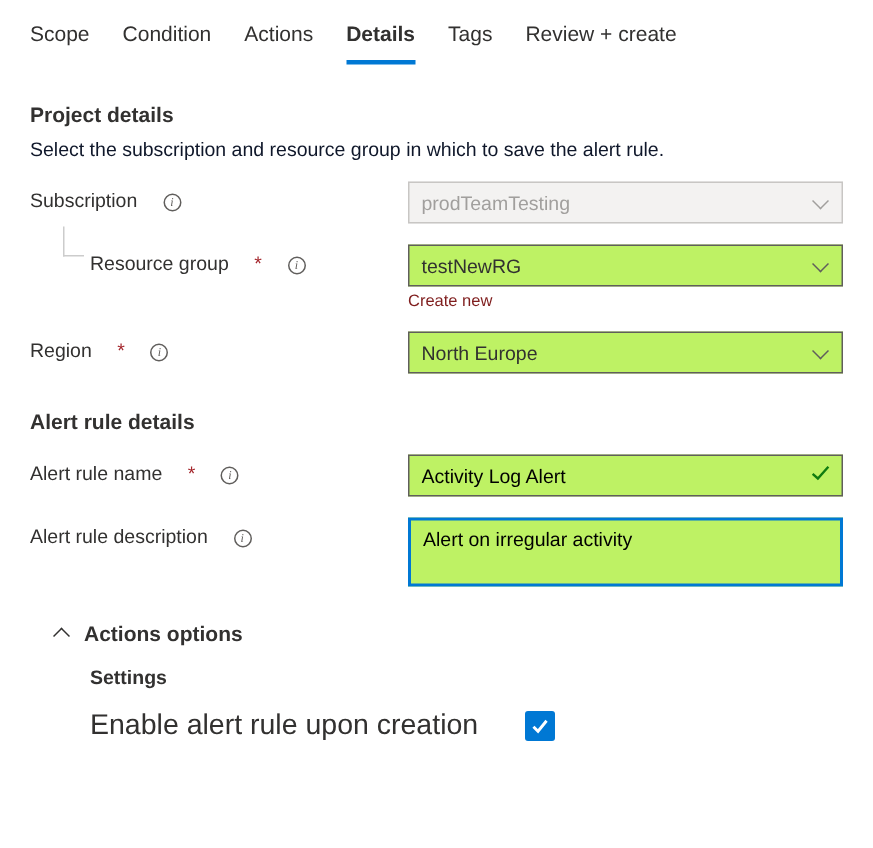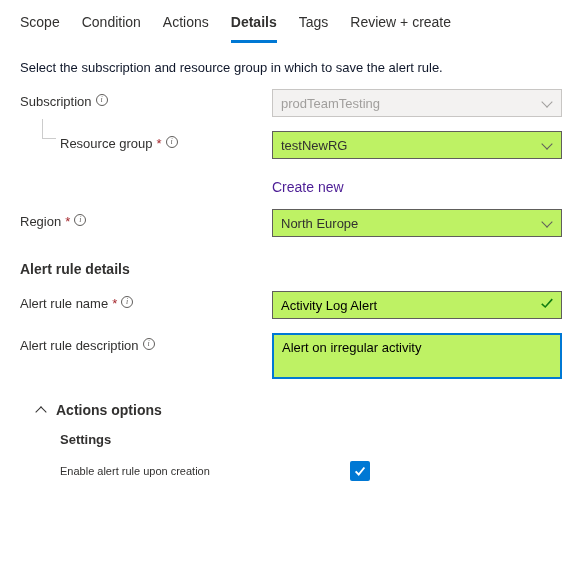--- a/index.html
+++ b/index.html
@@ -51,22 +51,22 @@
     left: 22px;
     top: -12px;
     width: 14px;
     height: 20px;
     border-left: 1px solid #ccc;
     border-bottom: 1px solid #ccc;
   }
   .label-col {
     width: 252px;
     display: flex;
-    align-items: flex-start;
-    gap: 4px;
+    align-items: flex-end;
+    gap: 17px;
     padding-top: 5px;
     font-size: 13px;
   }
   .field-col { flex: 1; }
   .req { color: #a4262c; }
   .info-icon {
     width: 12px; height: 12px;
     border: 1px solid #605e5c;
     border-radius: 50%;
     display: inline-flex;
@@ -108,24 +108,24 @@
     content: "";
     position: absolute;
     top: 1px; left: 2px;
     width: 7px; height: 7px;
     border-right: 1px solid #605e5c;
     border-bottom: 1px solid #605e5c;
     transform: rotate(45deg);
   }
   .select.disabled .chevron::before { border-color: #a19f9d; }
   .link {
-    color: #4c1d95;
-    font-size: 14px;
-    cursor: pointer;
-    margin-top: 20px;
+    color: #7f1d1d;
+    font-size: 11px;
+    cursor: pointer;
+    margin-top: 4px;
     display: inline-block;
   }
   .input-wrap { position: relative; }
   .input {
     height: 28px;
     padding-right: 44px;
   }
   .validated { border-color: #605e5c; }
   .check-icon {
     position: absolute;
@@ -167,21 +167,21 @@
     font-weight: 600;
     font-size: 13px;
     padding-left: 40px;
     margin-bottom: 14px;
   }
   .checkbox-row {
     display: flex;
     align-items: center;
     padding-left: 40px;
   }
-  .checkbox-row .lbl { width: 290px; font-size: 11px; }
+  .checkbox-row .lbl { width: 290px; font-size: 19px; }
   .cbox {
     width: 20px; height: 20px;
     background: #0078d4;
     border-radius: 2px;
     display: flex;
     align-items: center;
     justify-content: center;
     cursor: pointer;
   }
   .cbox svg { width: 14px; height: 14px; }
@@ -194,20 +194,21 @@
   <div class="tab">Scope</div>
   <div class="tab">Condition</div>
   <div class="tab">Actions</div>
   <div class="tab active">Details</div>
   <div class="tab">Tags</div>
   <div class="tab">Review + create</div>
 </div>
 
 <div class="content">
 
+  <div class="section-title">Project details</div>
   <div class="section-desc">Select the subscription and resource group in which to save the alert rule.</div>
 
   <div class="row">
     <div class="label-col">
       <span>Subscription</span>
       <span class="info-icon">i</span>
     </div>
     <div class="field-col">
       <div class="select disabled">
         <span>prodTeamTesting</span>

